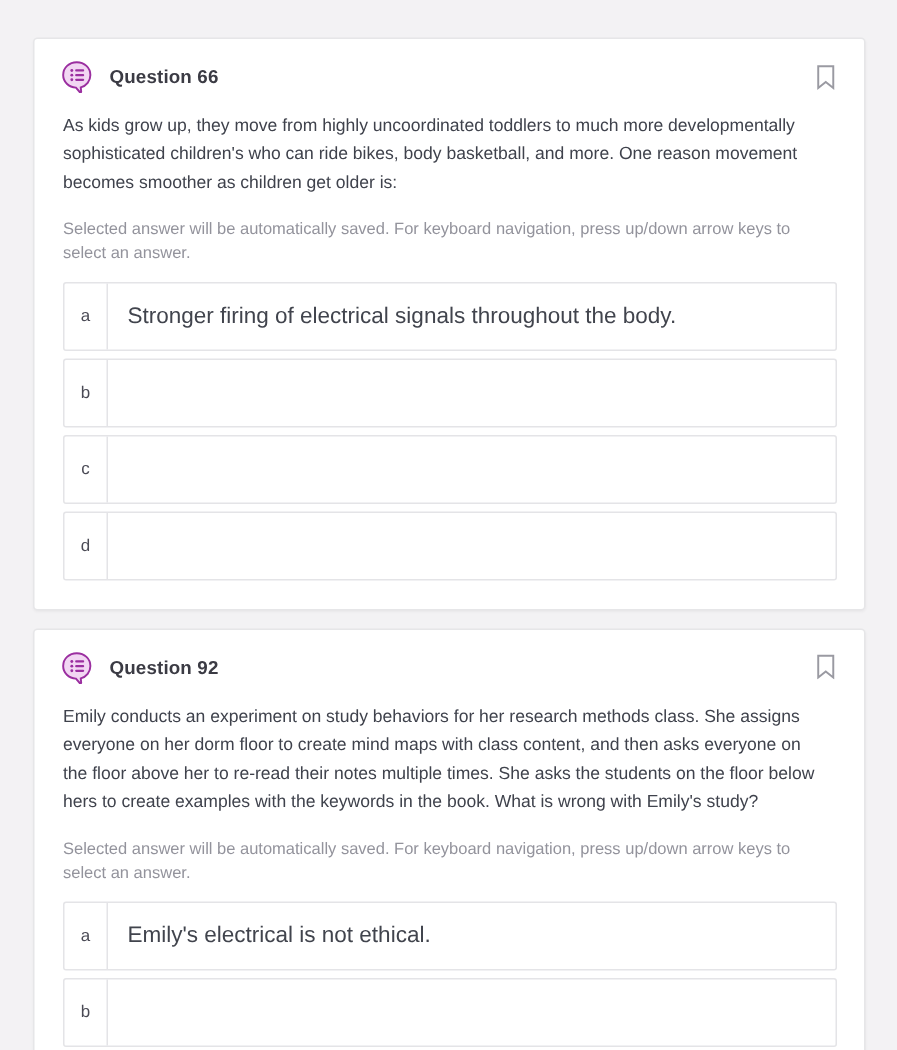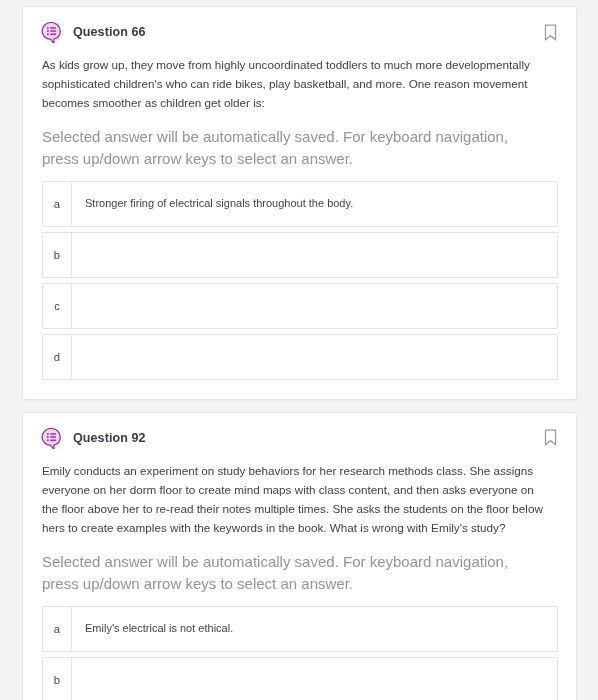--- a/index.html
+++ b/index.html
@@ -12,20 +12,21 @@
     background: #f3f2f4;
     font-family: "Liberation Sans", sans-serif;
     -webkit-font-smoothing: antialiased;
     overflow: hidden;
   }
   .page {
     width: 598px;
     height: 620px;
     box-sizing: border-box;
     padding: 6px 21px 0 22px;
+    margin-top: 19px;
   }
   .question-card {
     background: #ffffff;
     border: 1px solid #e6e6e8;
     border-radius: 3px;
     box-shadow: 0 1px 2px rgba(0,0,0,0.045);
     box-sizing: border-box;
     width: 555px;
     margin-bottom: 12px;
     padding: 0 0 14px 0;
@@ -64,21 +65,21 @@
     display: block;
   }
   .q-body {
     padding: 13px 24px 0 19px;
     font-size: 11.7px;
     line-height: 1.62;
     color: #3f424c;
   }
   .q-hint {
     padding: 13px 35px 0 19px;
-    font-size: 15px;
+    font-size: 11px;
     line-height: 1.5;
     color: #93939c;
   }
   .options {
     padding: 10px 18px 0 19px;
   }
   .option-row {
     display: flex;
     align-items: stretch;
     border: 1px solid #e4e4e7;
@@ -94,21 +95,21 @@
     align-items: center;
     justify-content: center;
     font-size: 11.3px;
     color: #4a4a55;
     border-right: 1px solid #e4e4e7;
   }
   .option-text {
     display: flex;
     align-items: center;
     padding: 6px 12px 6px 13px;
-    font-size: 11px;
+    font-size: 15px;
     line-height: 1.45;
     color: #41444d;
   }
 </style>
 </head>
 <body>
 
 <div class="page">
 
   <div class="question-card">
@@ -124,21 +125,21 @@
           <rect x="11.0" y="13.6" width="6.6" height="1.6" rx="0.8" fill="#9b2fa0"></rect>
         </svg>
       </span>
       <span class="q-title">Question 66</span>
       <span class="bookmark-btn">
         <svg class="bookmark-icon" viewBox="0 0 14 18" xmlns="http://www.w3.org/2000/svg">
           <path d="M1.6 1.1h10.8v15.6L7 12.4l-5.4 4.3z" fill="none" stroke="#9a9aa2" stroke-width="1.4" stroke-linejoin="miter"></path>
         </svg>
       </span>
     </div>
-    <div class="q-body">As kids grow up, they move from highly uncoordinated toddlers to much more developmentally sophisticated children's who can ride bikes, play basketball, and more. One reason movement becomes smoother as children get older is:</div>
+    <div class="q-body">As kids grow up, they move from highly uncoordinated toddlers to much more developmentally sophisticated children's who can ride bikes, body basketball, and more. One reason movement becomes smoother as children get older is:</div>
     <div class="q-hint">Selected answer will be automatically saved. For keyboard navigation, press up/down arrow keys to select an answer.</div>
     <div class="options">
       <div class="option-row">
         <span class="option-letter">a</span>
         <span class="option-text">Stronger firing of electrical signals throughout the body.</span>
       </div>
       <div class="option-row">
         <span class="option-letter">b</span>
       </div>
       <div class="option-row">

